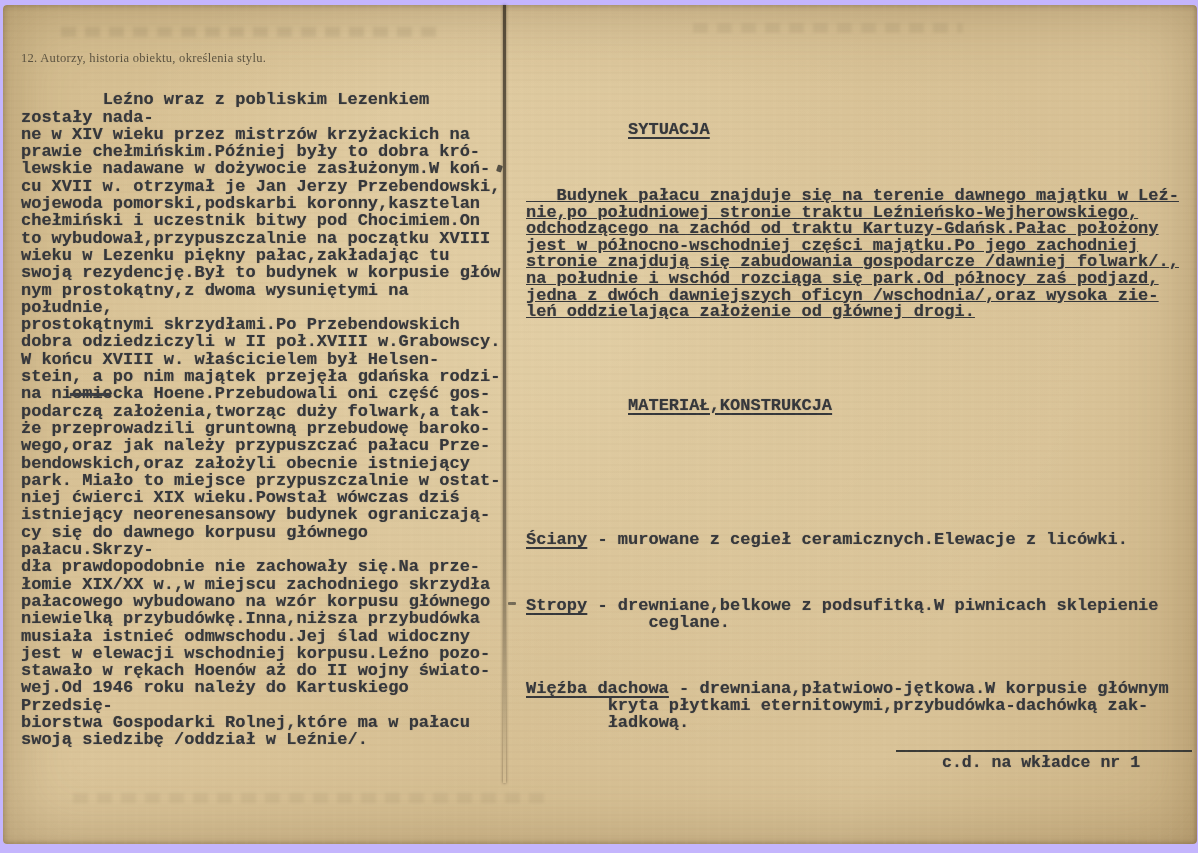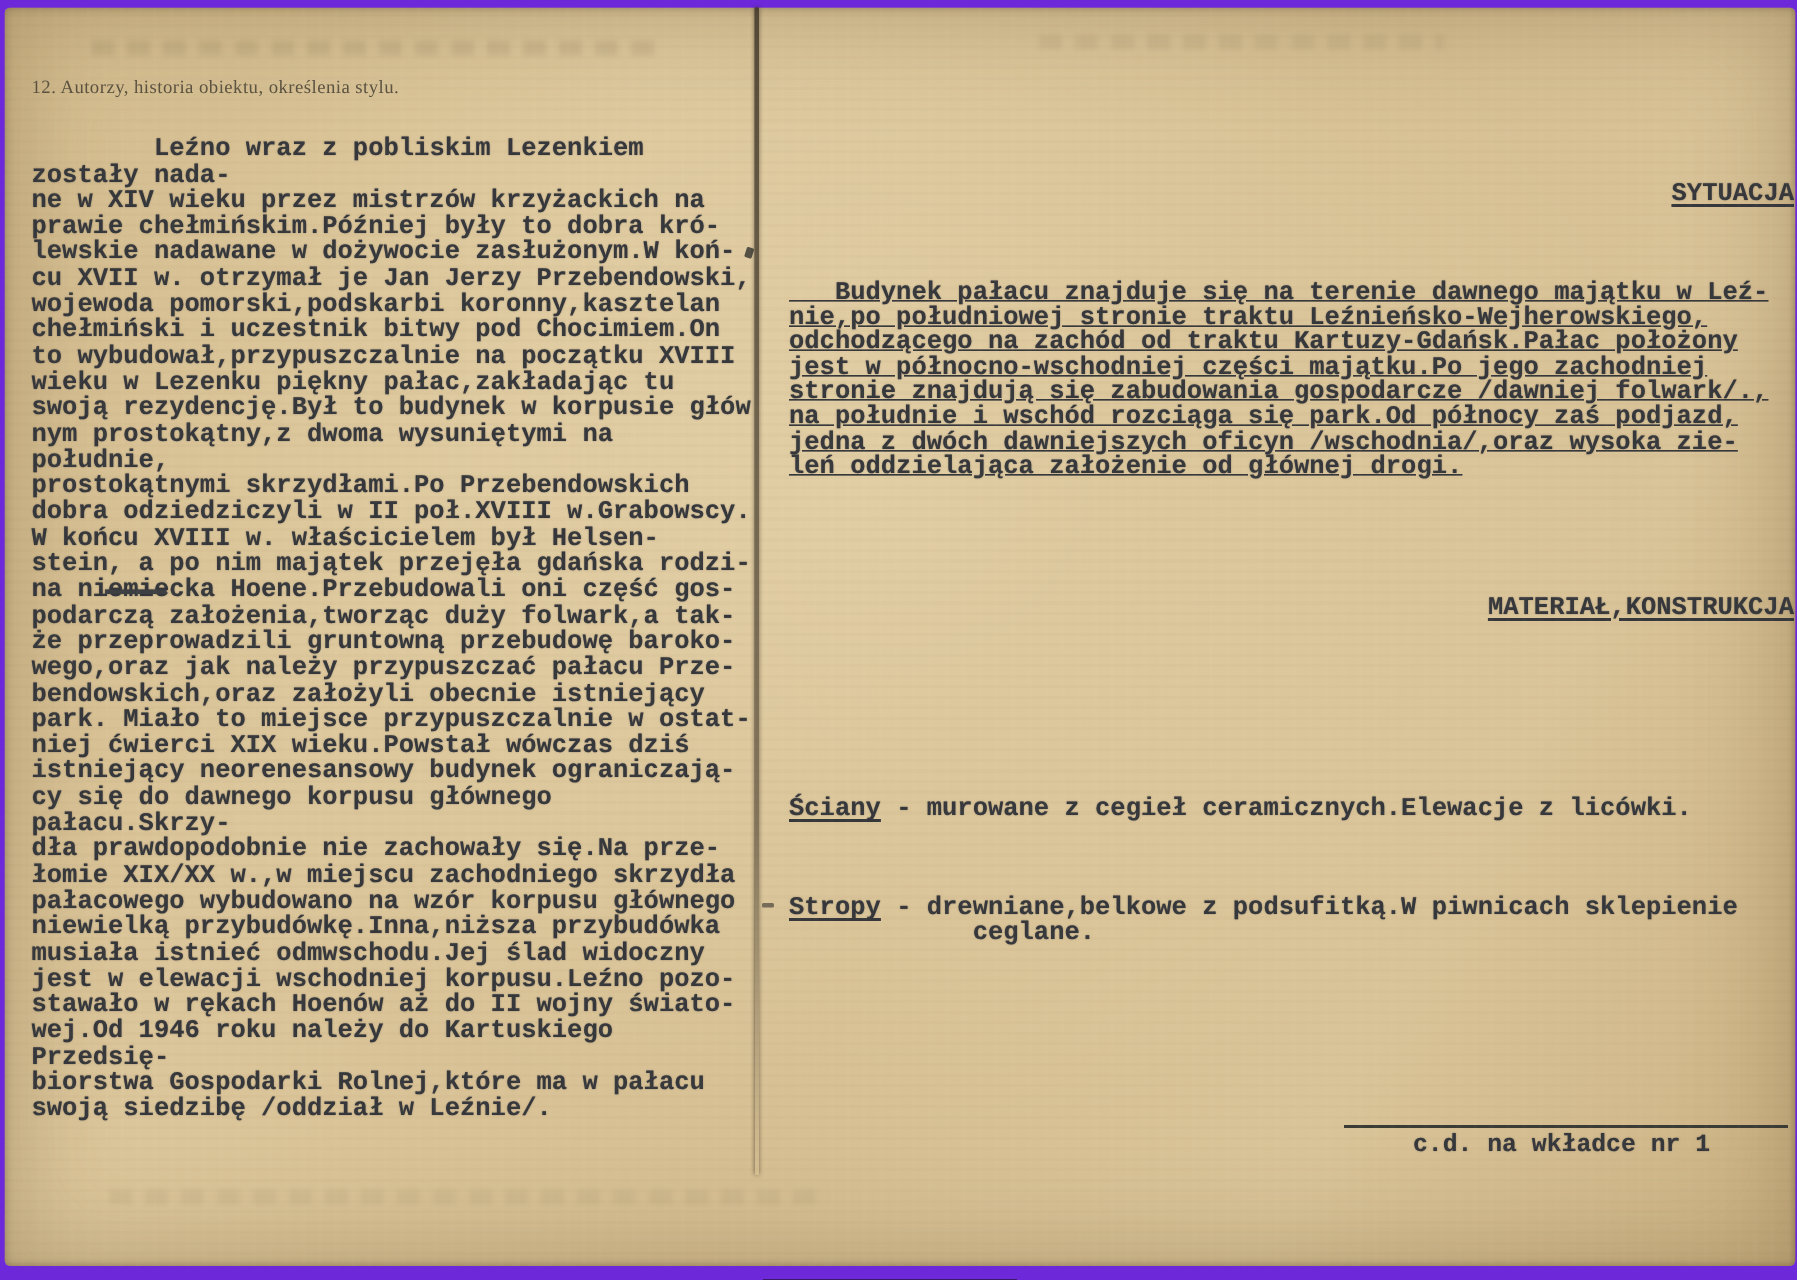--- a/index.html
+++ b/index.html
@@ -1,16 +1,16 @@
 <!DOCTYPE html>
 <html><head>
 <meta charset="utf-8">
 <style>
   html,body{margin:0;padding:0;background:#151210;}
-  .scan{position:relative;width:1198px;height:853px;background:#6d28d9;overflow:hidden;
+  .scan{position:relative;width:1198px;height:853px;background:#c4b5fd;overflow:hidden;
         font-family:"Liberation Mono","DejaVu Sans Mono",monospace;}
   .paper{position:absolute;left:3px;top:5px;right:1px;bottom:9px;border-radius:4px;
         background:
           radial-gradient(ellipse at 48% 38%, rgba(255,244,210,.25) 0%, rgba(255,244,210,0) 60%),
           linear-gradient(118deg, #d3bc8e 0%, #dbc59a 28%, #d6bf93 55%, #d9c398 78%, #ccb385 100%);
         box-shadow: inset 0 0 70px rgba(110,85,45,.38), inset 0 0 6px rgba(60,45,25,.45);}
   .paper::after{content:"";position:absolute;inset:0;pointer-events:none;opacity:.18;
         background:
           repeating-linear-gradient(0deg, rgba(120,96,58,.14) 0 2px, transparent 2px 7px),
           repeating-linear-gradient(90deg, rgba(255,240,205,.10) 0 3px, transparent 3px 11px);}
@@ -20,21 +20,21 @@
   .col{position:absolute;}
   .col-left{left:18px;top:46px;width:484px;}
   .col-right{left:523px;top:42px;width:670px;}
   .field-label{font-family:"Liberation Serif","DejaVu Serif",serif;font-size:12.5px;
         color:#5b5240;letter-spacing:.3px;white-space:nowrap;}
   .typewriter{color:#35373b;font-size:17px;font-weight:700;white-space:pre-wrap;
         text-shadow:0 0 1px rgba(45,45,55,.55);}
   .left-body{position:relative;margin-top:8px;line-height:17.3px;}
   .right-body{margin-top:7px;line-height:16.6px;}
   .uline{text-decoration:underline;text-decoration-thickness:2px;text-underline-offset:3px;}
-  .heading-line{line-height:17px;text-align:right;}
+  .heading-line{line-height:17px;}
   .hgap{margin-top:9px;}
   .para{line-height:16.6px;text-decoration:underline;}
   .items{margin-top:2px;}
   .item{line-height:16.6px;}
   .strike{position:absolute;left:49px;top:319px;width:41px;height:3px;background:#3c3e42;
         box-shadow:0 0 1px rgba(45,45,55,.7);}
   .footer-note{position:absolute;left:893px;right:5px;top:745px;border-top:2px solid #3a3a36;
         padding:1px 0 0 46px;color:#35373b;font-size:16.5px;font-weight:700;
         text-shadow:0 0 1px rgba(45,45,55,.55);white-space:nowrap;}
   .smudge{position:absolute;height:10px;opacity:.12;filter:blur(1.6px);
@@ -119,20 +119,23 @@
           <span class="uline">MATERIAŁ,KONSTRUKCJA</span>
         </div>
         <div class="items">
           
         
             <div class="item"><span class="uline">Ściany</span><span> - murowane z cegieł ceramicznych.Elewacje z licówki.</span></div>
           
             <div class="item"><span class="uline">Stropy</span><span> - drewniane,belkowe z podsufitką.W piwnicach sklepienie
             ceglane.</span></div>
           
+            <div class="item"><span class="uline">Więźba dachowa</span><span> - drewniana,płatwiowo-jętkowa.W korpusie głównym
+        kryta płytkami eternitowymi,przybudówka-dachówką zak-
+        ładkową.</span></div>
           
           
             
           
             
           
             
           </div>
 
         

